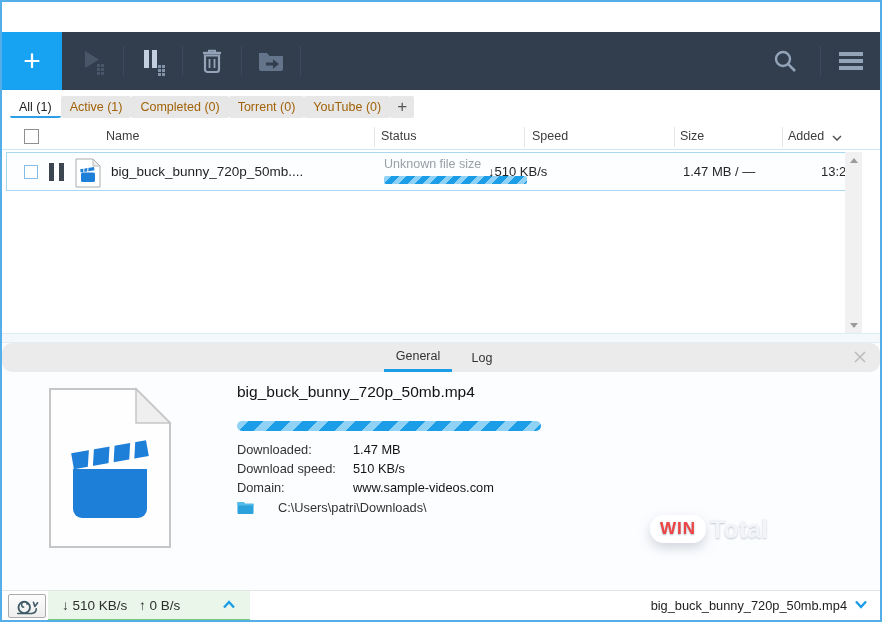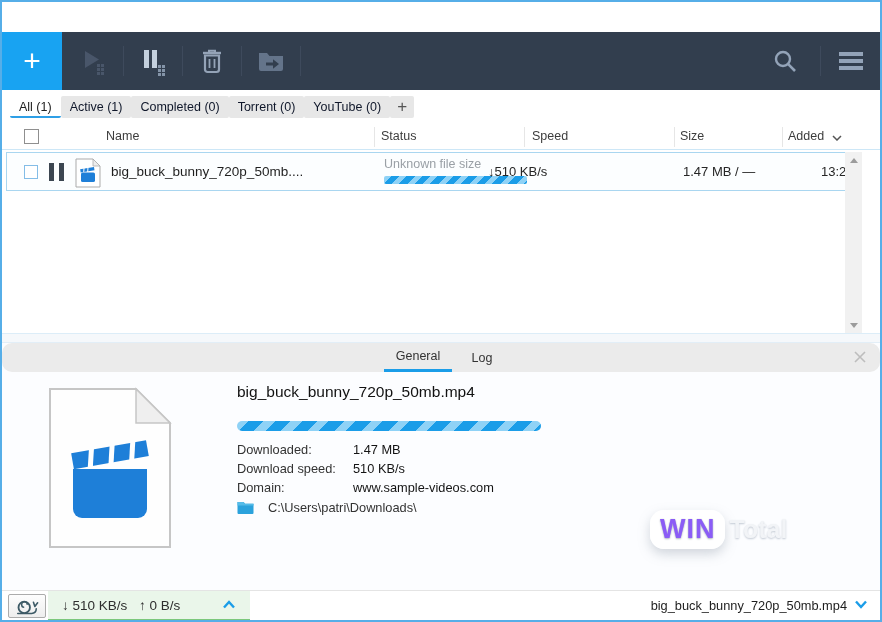--- a/index.html
+++ b/index.html
@@ -15,21 +15,21 @@
 
   
   .toolbar { position:absolute; left:0; top:30px; width:878px; height:58px; background:#323e4e; }
   .add-btn { position:absolute; left:0; top:0; width:60px; height:58px; background:#18a3f2; color:#fff;
              font-size:30px; font-weight:300; display:flex; align-items:center; justify-content:center; }
   .tb-slot { position:absolute; top:0; width:58px; height:58px; display:flex; align-items:center; justify-content:center; }
   .tb-sep { position:absolute; top:14px; width:1px; height:30px; background:#3e4a5c; }
 
   
   .tabbar { position:absolute; left:0; top:88px; width:878px; height:34px; background:#fff; display:flex; align-items:center; padding-left:8px; gap:0; }
-  .ftab { height:22px; padding:0 9px; display:flex; align-items:center; font-size:12.5px; color:#0f172a; background:#e7e7e7; border-radius:2px; }
+  .ftab { height:22px; padding:0 9px; display:flex; align-items:center; font-size:12.5px; color:#a16207; background:#e7e7e7; border-radius:2px; }
   .ftab.active { background:#fff; color:#222; border-bottom:2px solid #2e9fe6; padding-top:2px; }
   .ftab-add { width:24px; height:22px; background:#e7e7e7; border-radius:2px; display:flex; align-items:center; justify-content:center; color:#555; font-size:17px; }
 
   
   .list-header { position:absolute; left:0; top:122px; width:878px; height:26px; background:#fff; border-bottom:1px solid #cde7f7; font-size:12.5px; color:#3d3d3d; }
   .col-label { position:absolute; top:5px; }
   .hdr-checkbox { position:absolute; left:22px; top:5px; width:15px; height:15px; border:1px solid #8f8f8f; background:#fff; }
   .hdr-sep { position:absolute; top:3px; width:1px; height:20px; background:#e6e6e6; }
 
   .dl-row { position:absolute; left:4px; top:150px; width:850px; height:39px; background:#fcfeff; border:1px solid #a9d6f0; }
@@ -60,25 +60,25 @@
   .dtab.general { left:382px; width:68px; border-bottom:3px solid #1b9de8; }
   .dtab.log { left:460px; width:40px; }
   .detail-close { position:absolute; right:12px; top:6px; width:16px; height:16px; }
 
   .big-icon { position:absolute; left:46px; top:44px; }
   .detail-filename { position:absolute; left:235px; top:40px; font-size:15.5px; color:#121212; }
   .detail-progress { position:absolute; left:235px; top:78px; width:304px; height:10px; border-radius:5px;
                      background:repeating-linear-gradient(135deg,#8fd2f6 0 8px,#1b9de8 8px 19px); }
   .dfield { position:absolute; left:235px; font-size:12.8px; color:#333; }
   .dfield .val { position:absolute; left:116px; white-space:nowrap; color:#141414; }
-  .path-row { position:absolute; left:235px; top:157px; display:flex; align-items:center; gap:14px; font-size:12.8px; color:#333;text-align:right; }
+  .path-row { position:absolute; left:235px; top:157px; display:flex; align-items:center; gap:24px; font-size:12.8px; color:#333;text-align:right; }
 
   .watermark { position:absolute; left:648px; top:158px; width:170px; height:56px; display:flex; align-items:center; pointer-events:none; }
   .wm-box { background:rgba(255,255,255,.92); border-radius:14px; padding:4px 10px; box-shadow:0 5px 12px rgba(130,140,155,.35); }
-  .wm-box span { font-size:27px; font-weight:800; color:#8b5cf6; text-shadow:0 1px 2px #aeb6c2, 0 0 1px #c2c9d4; letter-spacing:1px; }
+  .wm-box span { font-size:17px; font-weight:800; color:#ef4444; text-shadow:0 1px 2px #aeb6c2, 0 0 1px #c2c9d4; letter-spacing:1px; }
   .wm-tail { font-size:25px; font-weight:700; color:#f2f4f7; text-shadow:0 1px 2px #c3cad4; margin-left:4px; }
 
   
   .statusbar { position:absolute; left:0; top:588px; width:878px; height:30px; background:#fff; border-top:1px solid #e4e4e4;padding-left:48px; }
   .snail-btn { position:absolute; left:6px; top:3px; width:38px; height:24px; background:linear-gradient(#fdfdfd,#eee); border:1px solid #ababab; border-radius:2px; display:flex; align-items:center; justify-content:center; }
   .net-zone { position:absolute; left:46px; top:0; width:202px; height:30px; background:#eaf6ea; border-bottom:2px solid #7cc87c; display:flex; align-items:center; }
   .net-text { margin-left:14px; font-size:13.5px; color:#2e2e2e; white-space:nowrap; }
   .net-chevron { position:absolute; right:14px; top:9px; }
   .sel-file { position:absolute; right:33px; top:7px; font-size:12.8px; color:#1d1d1d; }
   .sel-chevron { position:absolute; right:12px; top:9px; }

